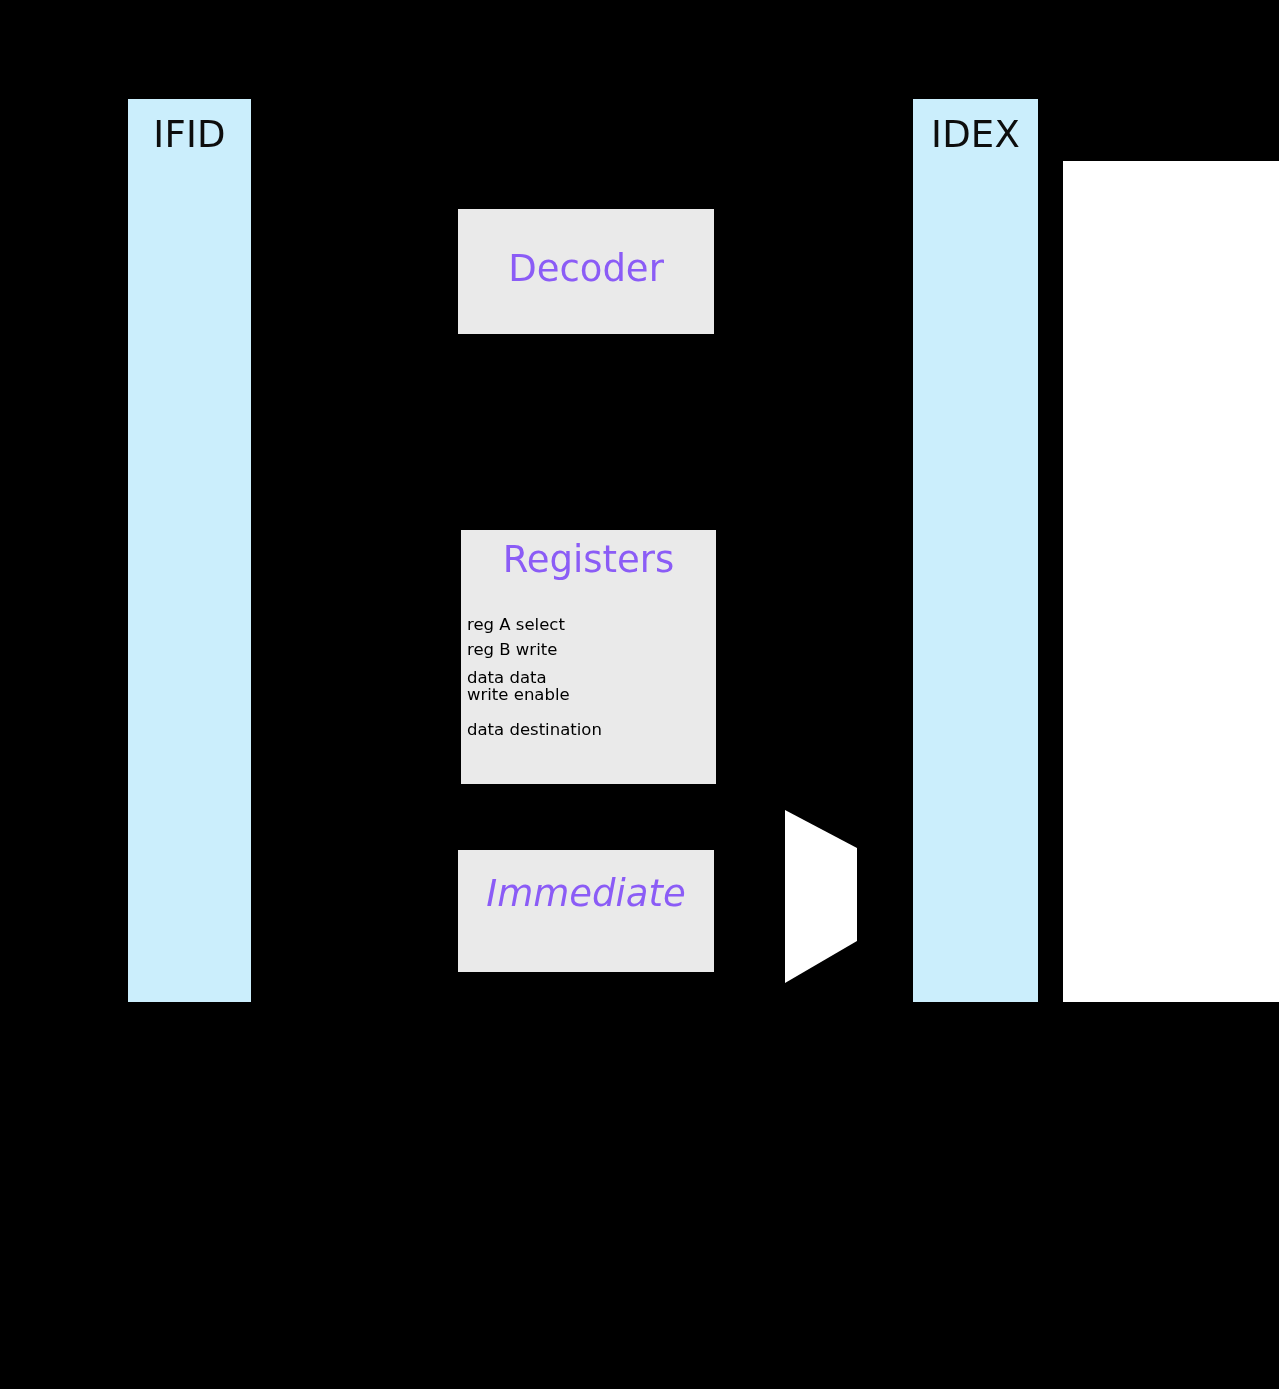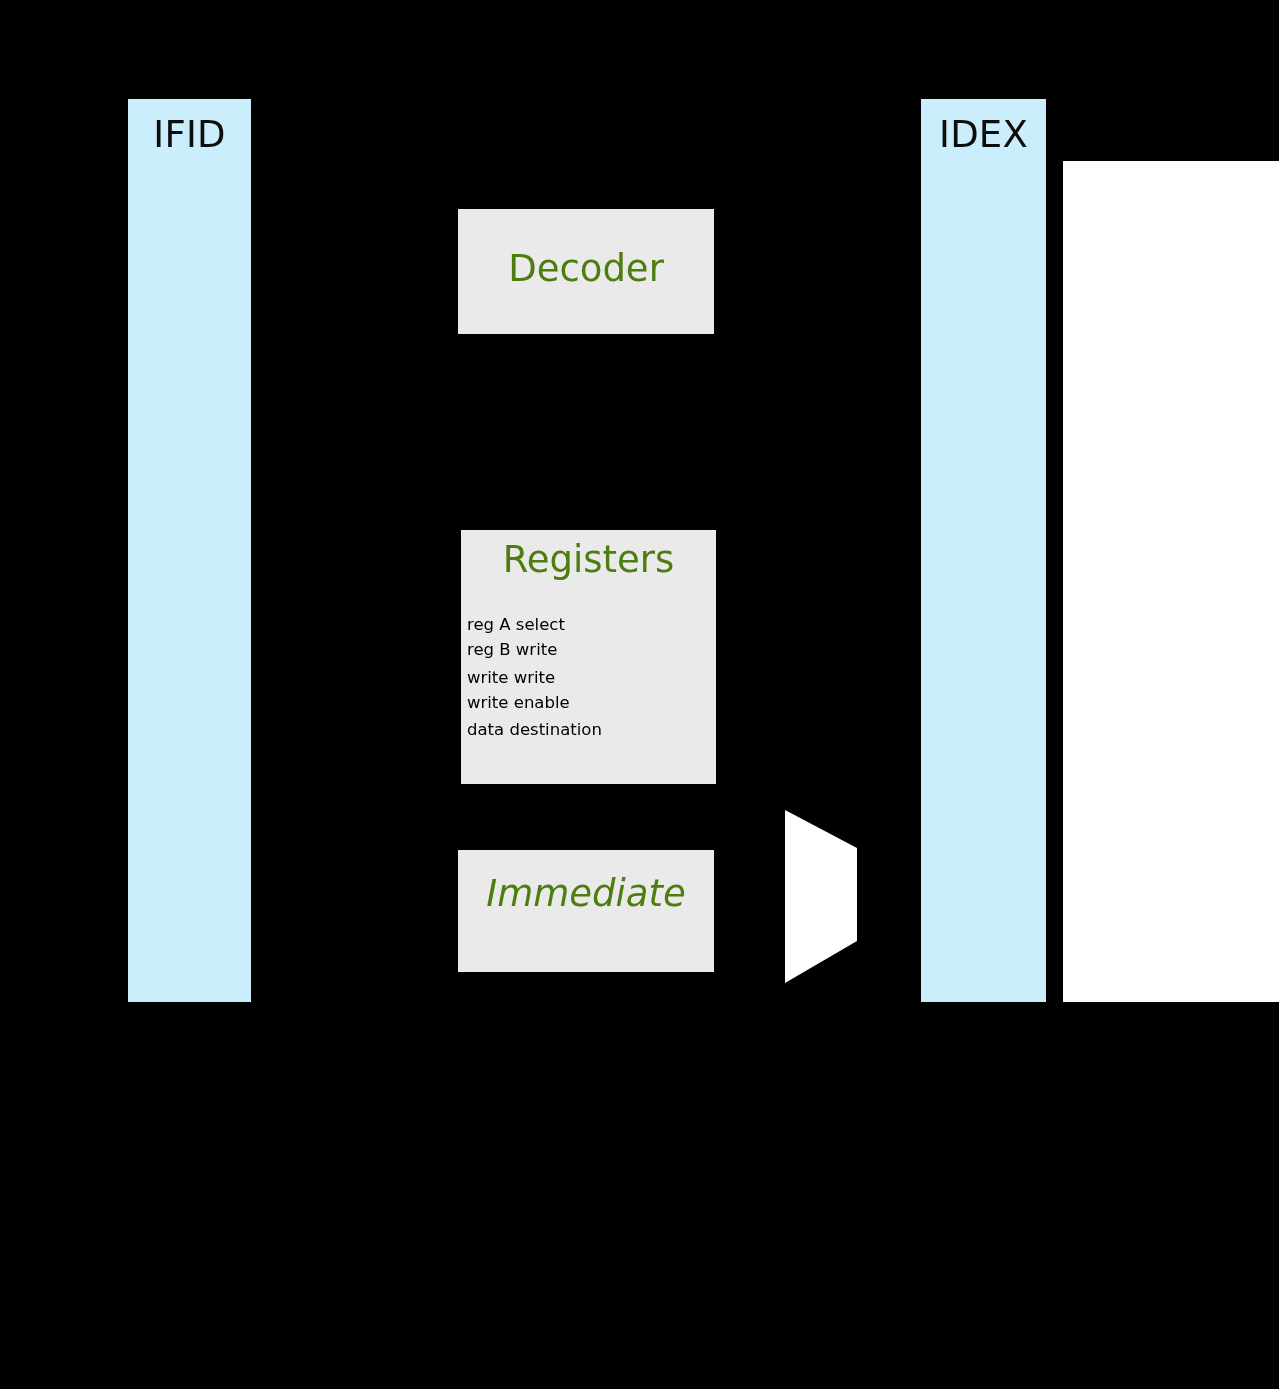--- a/index.html
+++ b/index.html
@@ -43,21 +43,21 @@
 
   
   .unit-box {
     position: absolute;
     background: #eaeaea;
     box-sizing: border-box;
   }
   .unit-title {
     position: absolute;
     font-size: 37px;
-    color: #4d7c0f;
+    color: #8b5cf6;
     line-height: 1.1;
     white-space: pre-line;
   }
 
   .unit-title.centered {
     left: 0;
     width: 100%;
     text-align: center;
   }
 
@@ -96,36 +96,36 @@
   <div class="white-panel" style="left:1063px; top:161px; width:216px; height:1228px;"></div>
 
   <div class="nub" style="left:1063px; top:1180px; width:5px; height:6px;"></div>
   <div class="nub" style="left:1063px; top:1260px; width:5px; height:6px;"></div>
   <div class="nub" style="left:1063px; top:1343px; width:5px; height:6px;"></div>
 
   <div class="pipe-bar" style="left:128px; top:99px; width:123px; height:1018px;">
     <div class="pipe-bar-label">IFID</div>
   </div>
 
-  <div class="pipe-bar" style="left:913px; top:99px; width:125px; height:1017px;margin-left:8px;">
+  <div class="pipe-bar" style="left:913px; top:99px; width:125px; height:1017px;">
     <div class="pipe-bar-label">IDEX</div>
   </div>
 
   <div class="unit-box" style="left:458px; top:209px; width:256px; height:125px;">
     <div class="unit-title centered" style="top:40px;">Decoder</div>
   </div>
 
   <div class="unit-box" style="left:461px; top:530px; width:255px; height:254px;">
     <div class="unit-title centered" style="top:10px;">Registers</div>
 
     <div class="port-list">
       <div class="port-label" style="top:5px;">reg A select</div>
       <div class="port-label" style="top:30px;">reg B write</div>
-      <div class="port-label" style="top:58px;">write write</div>
-      <div class="port-label" style="top:83px;text-align:right;">write enable</div>
+      <div class="port-label" style="top:58px;">data data</div>
+      <div class="port-label" style="top:75px;text-align:right;">write enable</div>
       <div class="port-label" style="top:110px;">data destination</div>
     </div>
   </div>
 
 
   <div class="unit-box" style="left:458px; top:850px; width:256px; height:122px;">
     <div class="unit-title centered" style="top:24px;font-style:italic;">Immediate</div>
   </div>
 
   <div class="mux" style="left:785px; top:810px; width:74px; height:175px;">

